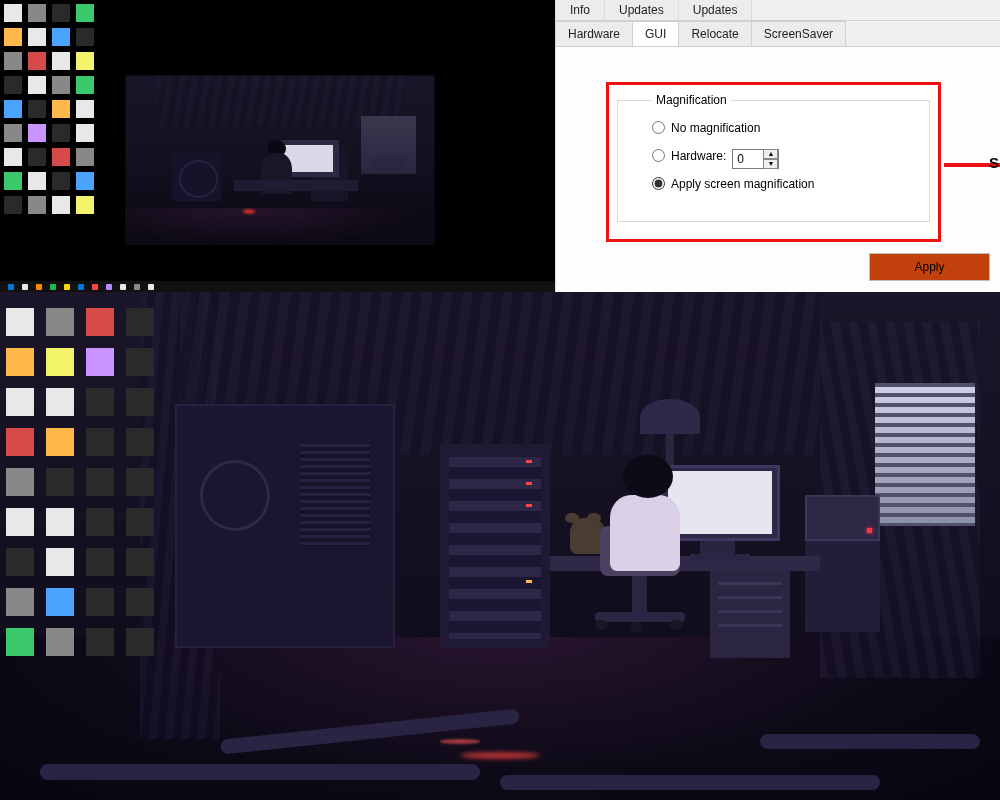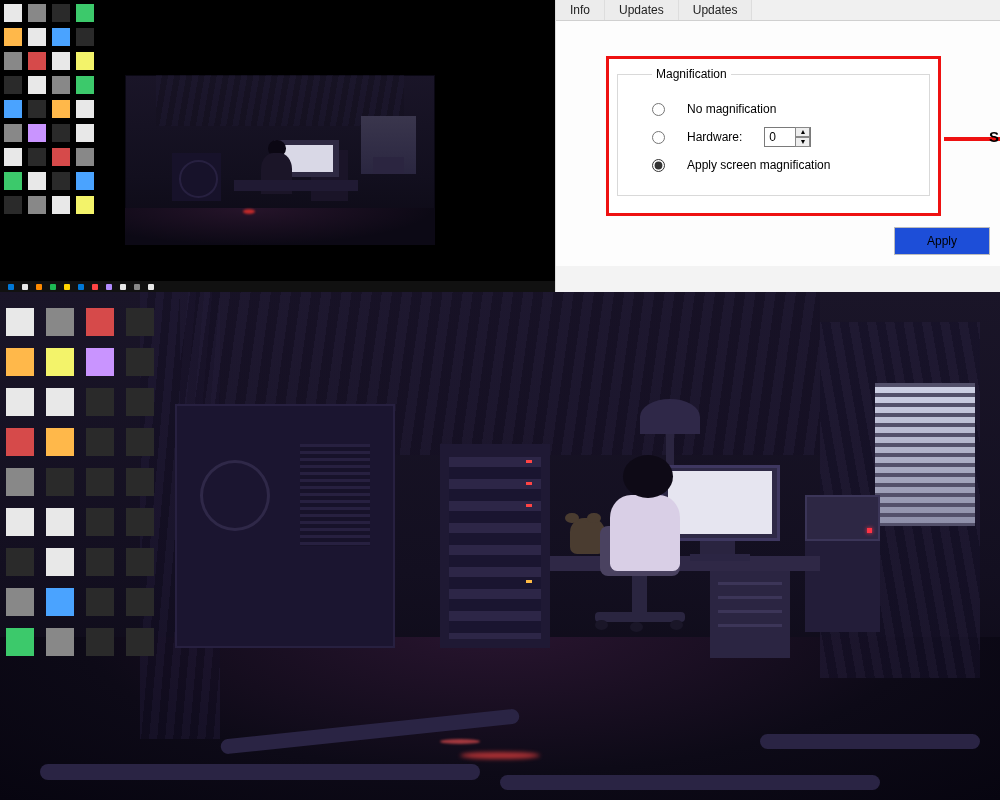--- a/index.html
+++ b/index.html
@@ -52,40 +52,40 @@
   .tabs-row.second { height: 26px; }
   .tabs-row.second .tab { padding: 5px 12px 0; border: 1px solid #d0d0d0; border-bottom: none; margin-left:-1px; }
   .panel-body { position: relative; height: calc(100% - 47px); background: #fdfdfd; }
 
   .highlight-box {
     position: absolute; left: 50px; top: 35px; width: 335px; height: 160px;
     border: 3px solid #e11; background: #fff; padding: 8px;
   }
   fieldset.magnify { border: 1px solid #d9d9d9; padding: 14px 28px 16px 34px; }
   fieldset.magnify legend { font-size: 12px; padding: 0 4px; color:#000; }
-  .opt-row { display: flex; align-items: center; height: 28px; gap: 22px; font-size: 12px; }
+  .opt-row { display: flex; height: 28px; gap: 6px; font-size: 12px; }
   input[type=radio] { width: 13px; height: 13px; accent-color: #333; cursor:pointer; }
   .num-box { display: inline-flex; align-items: center; border: 1px solid #7a7a7a; height: 20px; }
   .num-box input { width: 30px; border: none; font-size: 12px; padding: 0 4px; outline: none; }
   .spinner { display: flex; flex-direction: column; }
   .spinner button { width: 15px; height: 10px; font-size: 7px; line-height: 8px; border: 1px solid #888; background:#eee; padding:0; cursor:pointer; }
 
   .arrow-callout {
     position: absolute; left: 388px; top: 116px; width: 62px; height: 4px;
     background: #e11;
   }
   .arrow-callout::after {
     content: ""; position: absolute; right: -12px; top: -7px;
     border: 9px solid transparent; border-left-color: #e11;
   }
   .s-letter { position:absolute; right:1px; top:107px; font-weight:bold; font-size:15px; color:#000; }
 
   .apply-btn {
     position: absolute; right: 10px; bottom: 11px;
-    width: 96px; height: 28px; background: #1d4ed8; border: 1px solid #bcbcbc;
+    width: 121px; height: 28px; background: #c2410c; border: 1px solid #bcbcbc;
     font-size: 12px; cursor: pointer;
   }
 
   
   .taskbar {
     position: absolute; left: 0; top: 281px; width: 555px; height: 11px;
     background: #111; display:flex; align-items:center; gap:8px; padding:0 8px;
   }
   .taskbar span { width:6px; height:6px; border-radius:1px; }
 
@@ -230,20 +230,26 @@
     <span style="background:#e8e8e8"></span>
       <span style="background:#888"></span>
     <span style="background:#e8e8e8"></span>
   </div>
 
   <div class="settings-panel">
     <div class="tabs-row">
       <div class="tab">Info</div>
       <div class="tab">Updates</div>
       <div class="tab">Updates</div>
+    </div>
+    <div class="tabs-row second">
+      <div class="tab">Hardware</div>
+      <div class="tab active">GUI</div>
+      <div class="tab">Relocate</div>
+      <div class="tab">ScreenSaver</div>
     </div>
 
     <div class="panel-body">
       <div class="highlight-box">
         <fieldset class="magnify">
           <legend>Magnification</legend>
 
           <div class="opt-row">
             <input type="radio" name="mag" style="">
             <label>No magnification</label>

